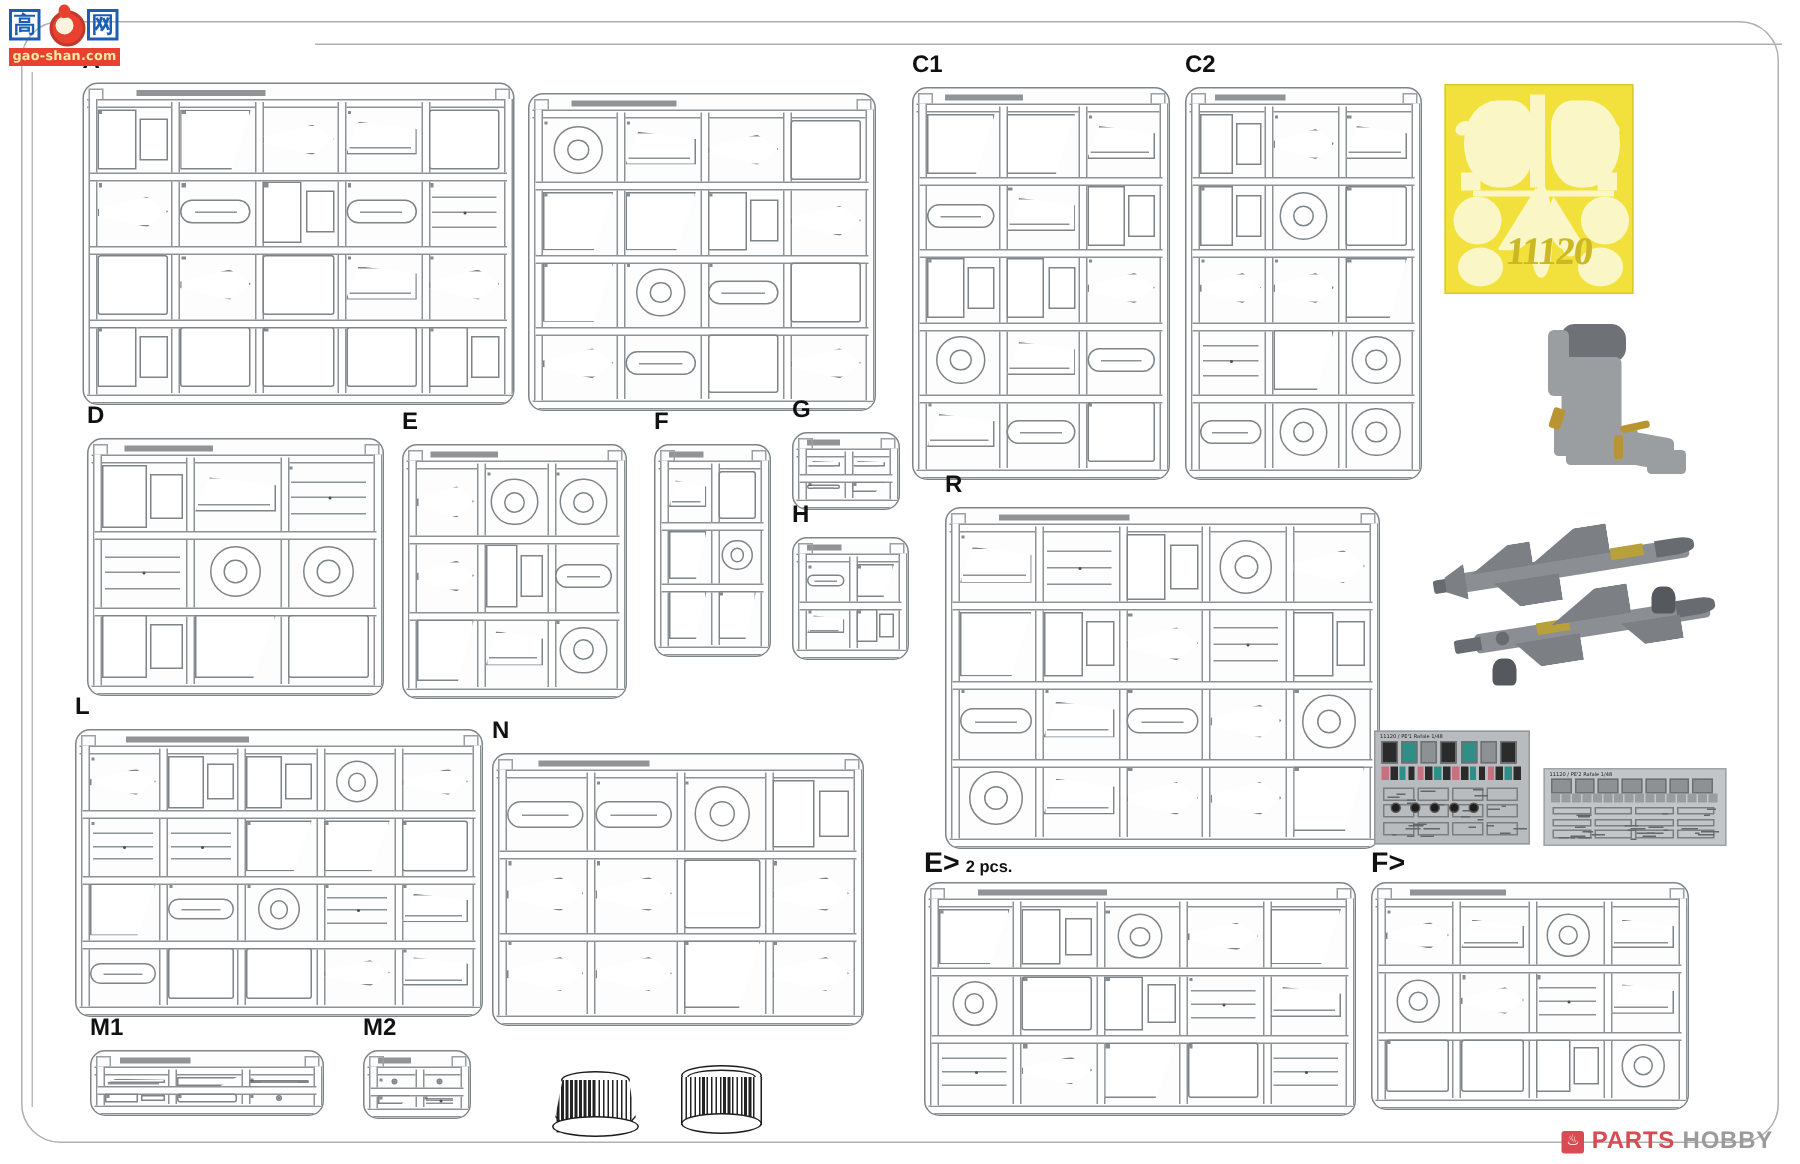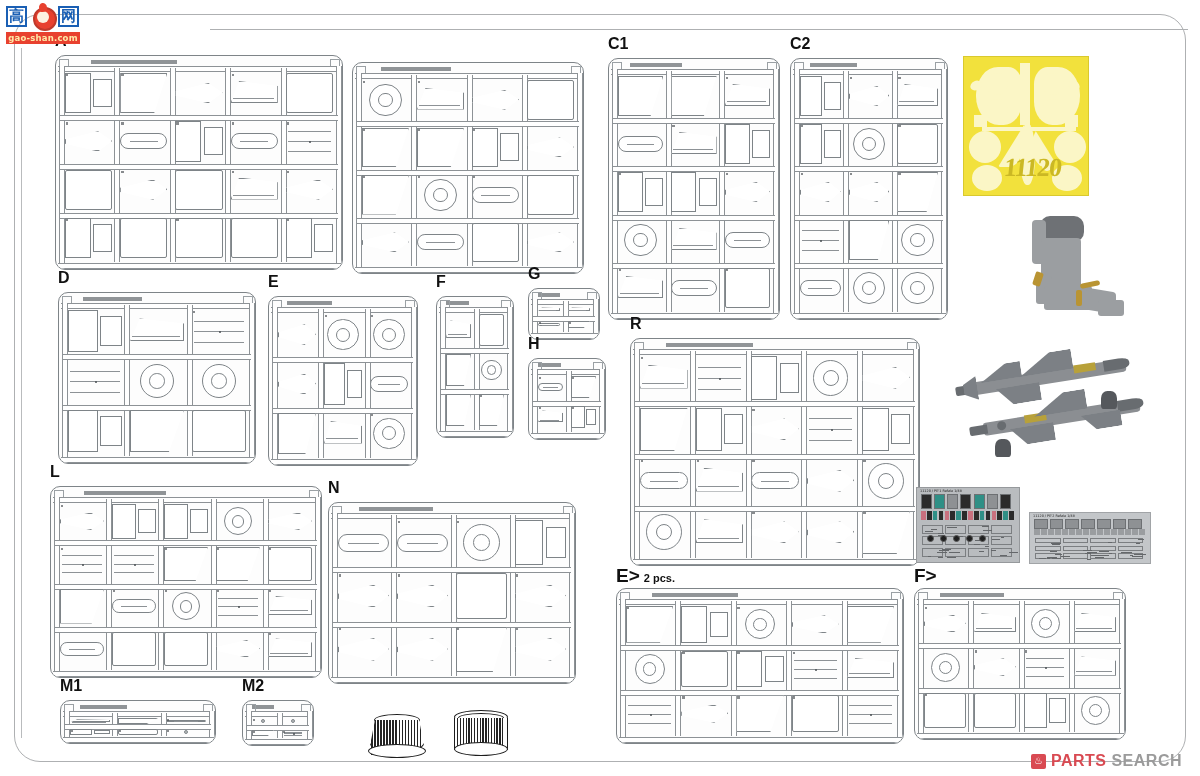--- a/index.html
+++ b/index.html
@@ -1061,15 +1061,15 @@
         </div>
     </div>
     <div class="cone-face" style="left:2px;top:32px;width:54px;height:14px;border-radius:50%;"></div>
   </div>
 
   <div id="watermark">
     <div id="wm-badge">
         <span>♨</span>
       </div>
     <div id="wm-hobby">PARTS</div>
-    <div id="wm-search">SEARCH</div>
+    <div id="wm-search">HOBBY</div>
   </div>
 </div>
 
 </body></html>

